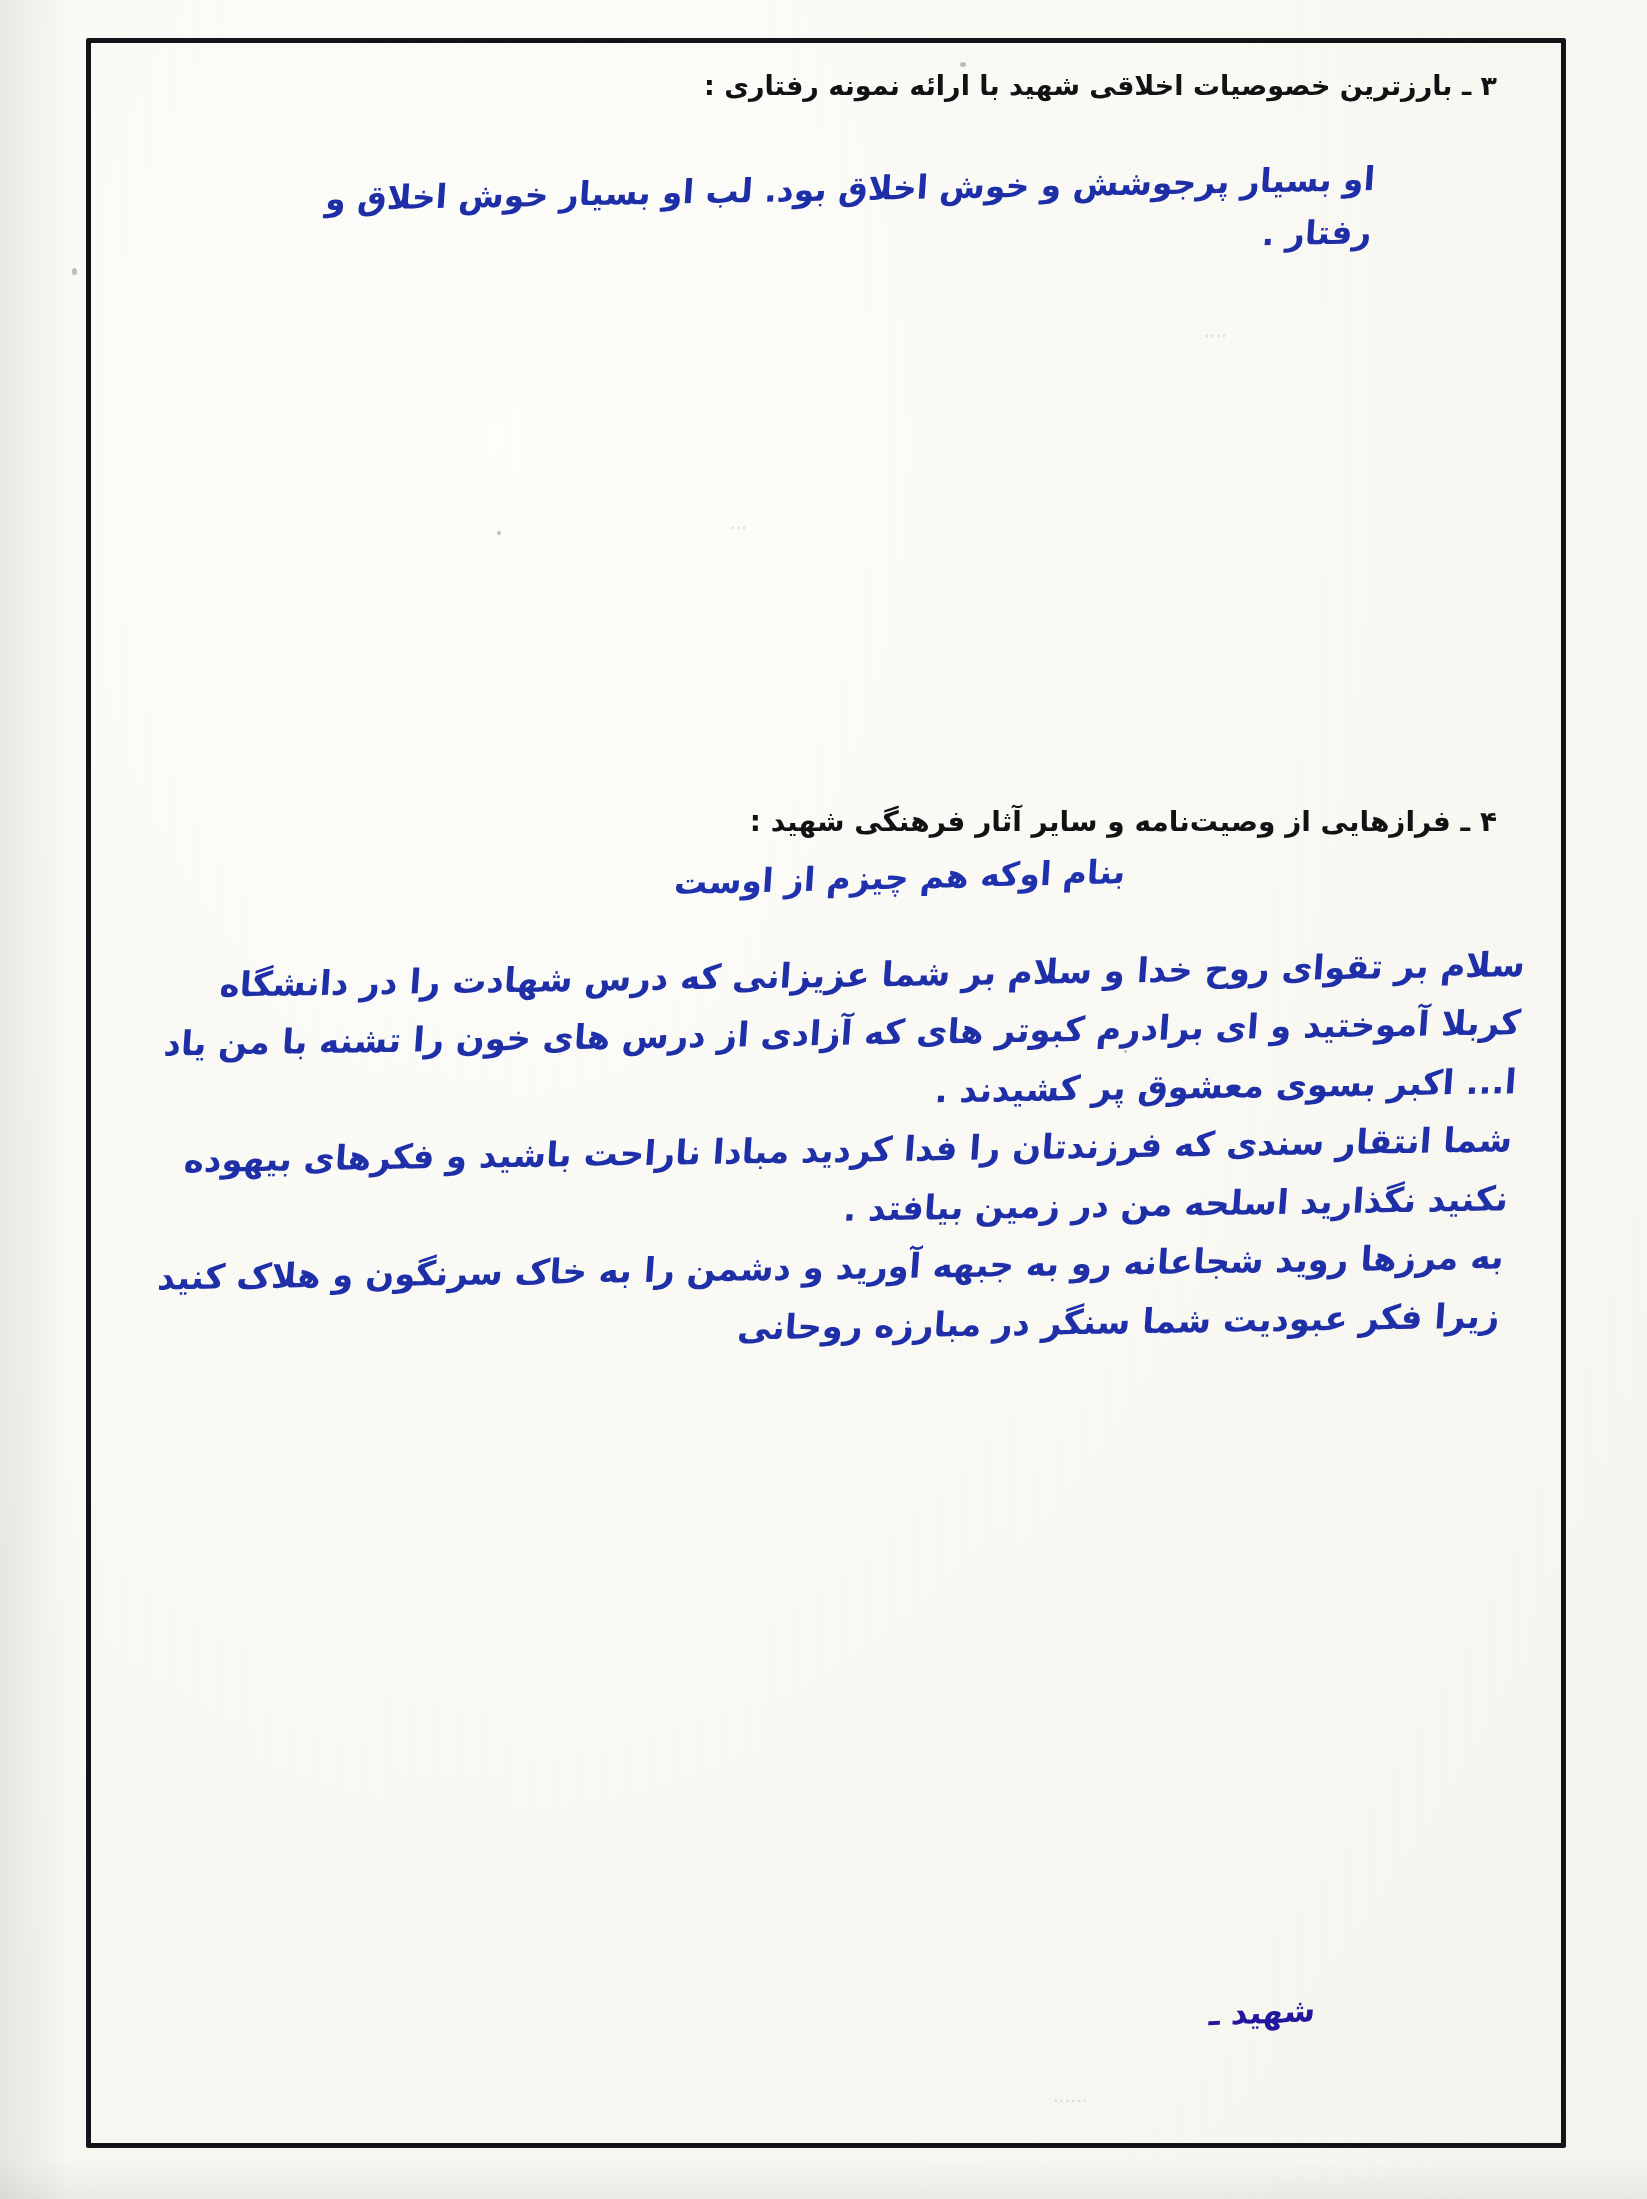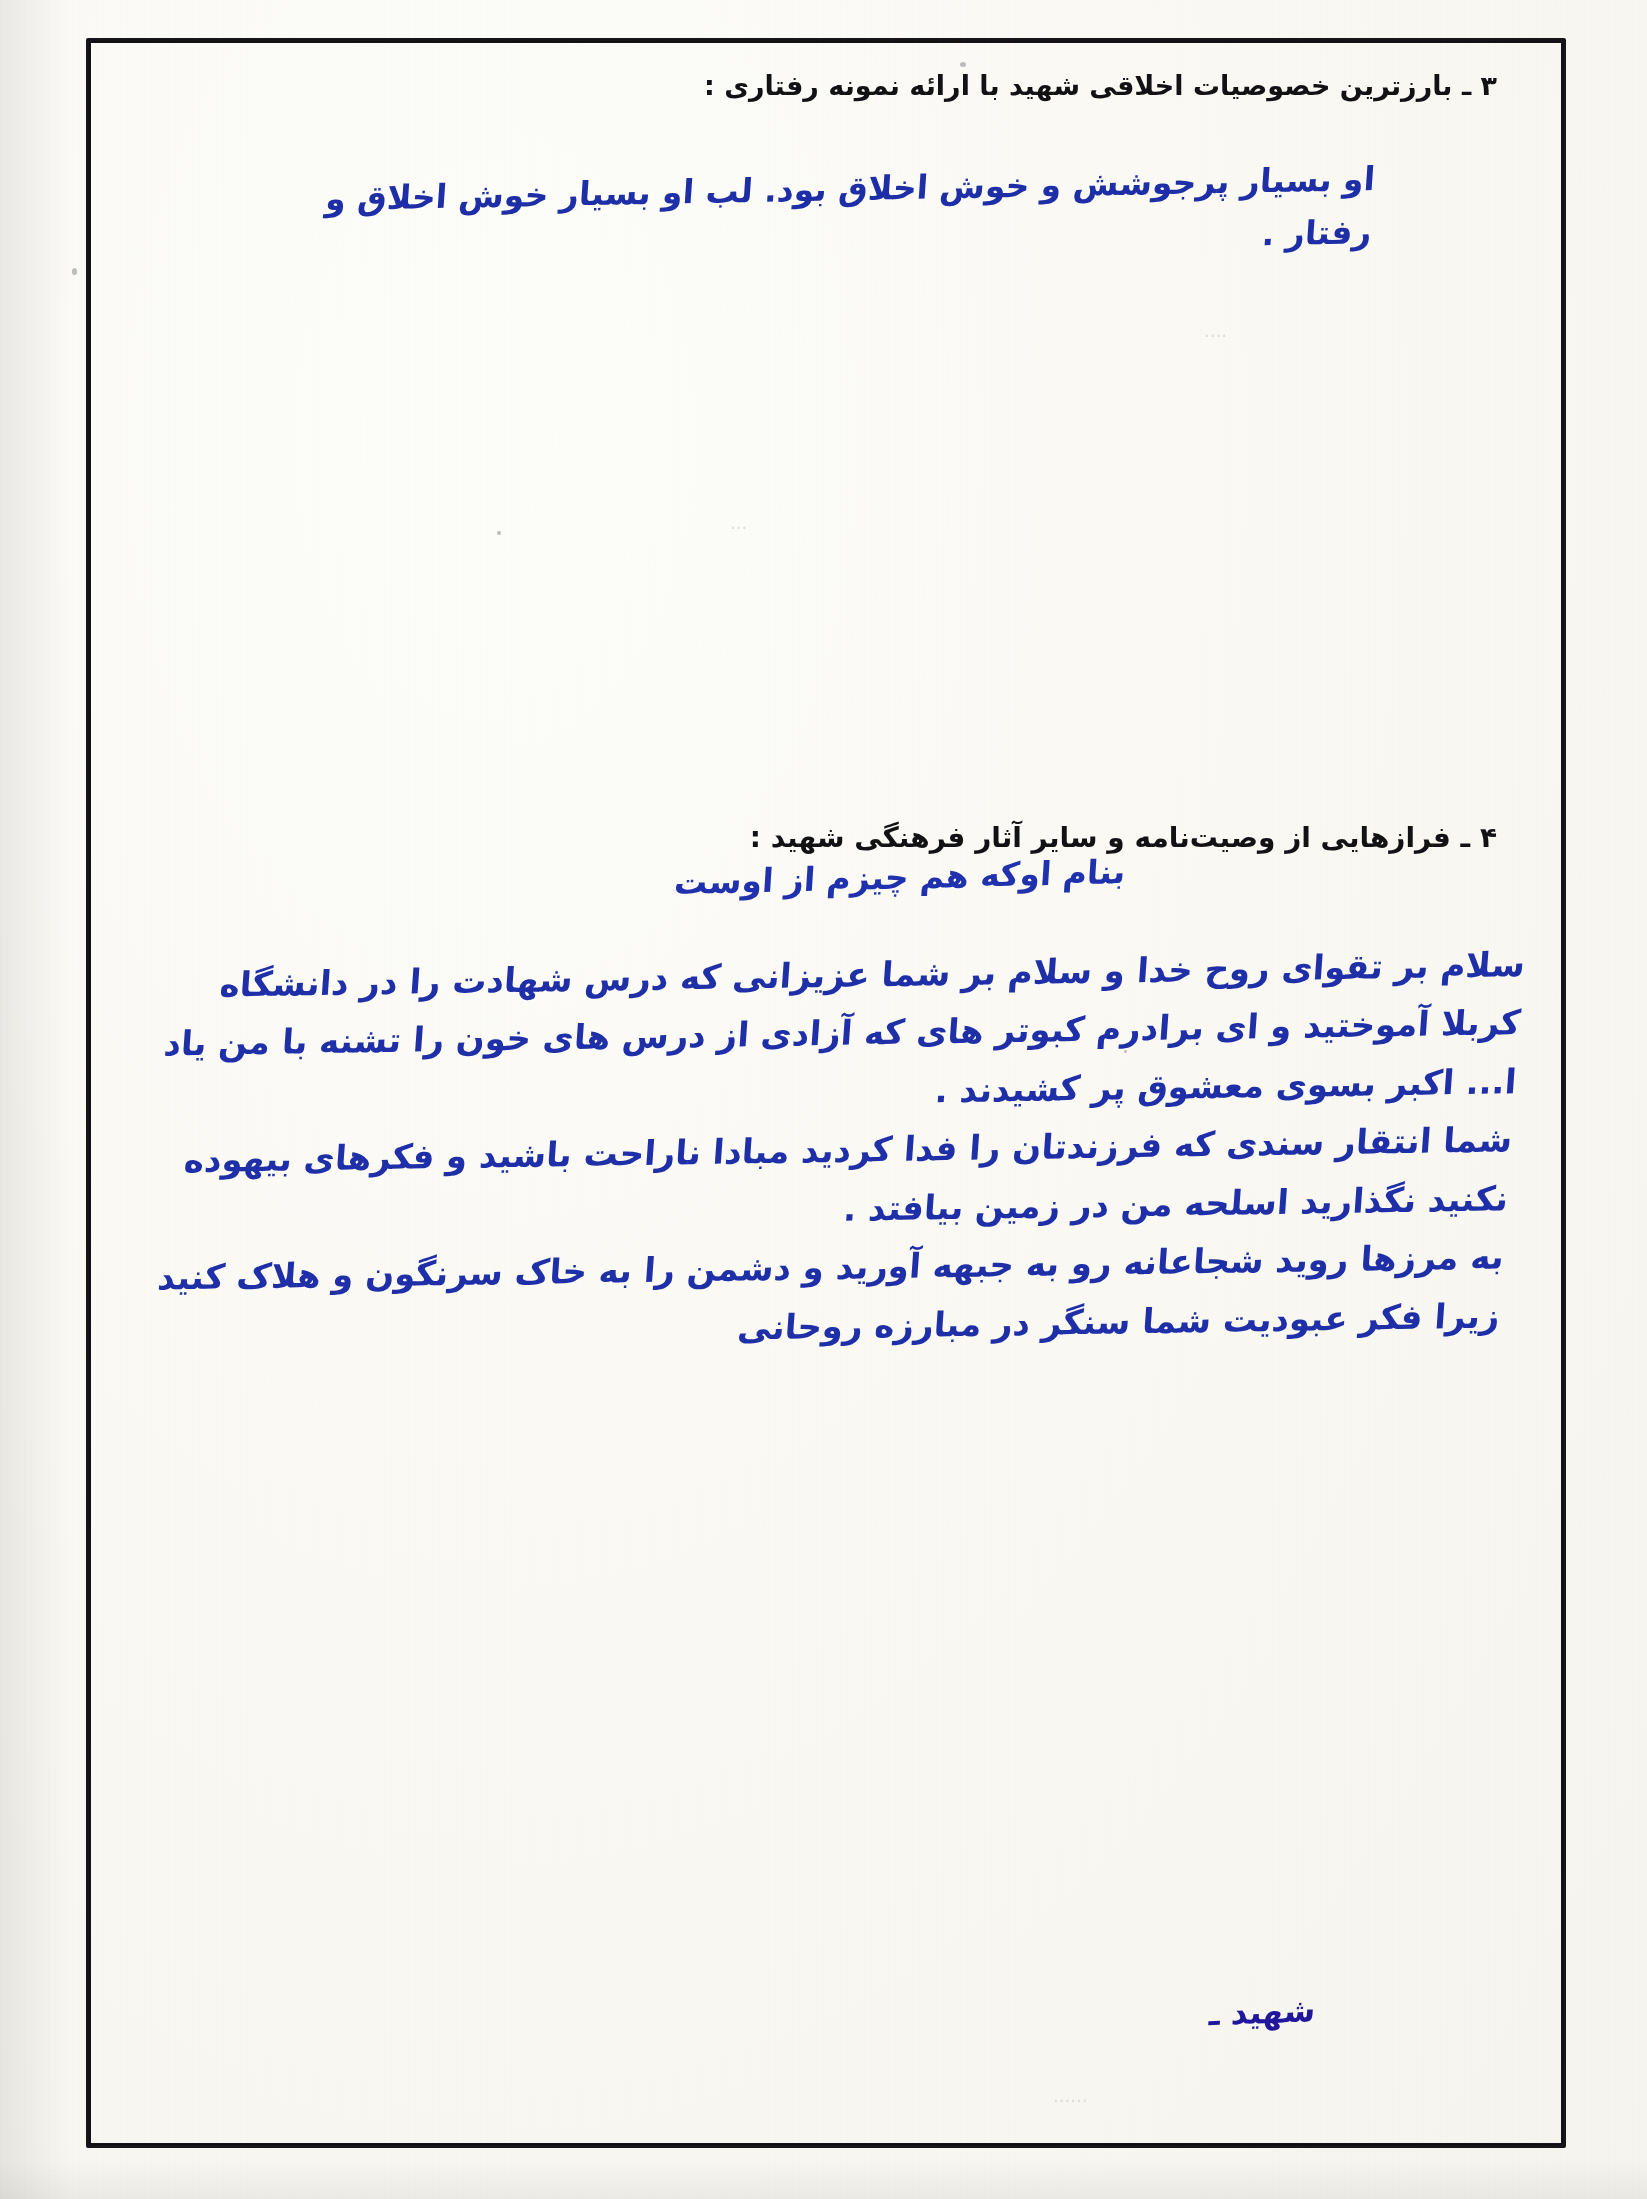--- a/index.html
+++ b/index.html
@@ -63,21 +63,21 @@
     color: #121214;
     font-family: "DejaVu Sans", sans-serif;
     font-weight: 700;
     font-size: 27px;
     letter-spacing: 0.2px;
     direction: rtl;
     text-align: center;
     white-space: nowrap;
   }
   #q3 { right: 150px; top: 70px; }
-  #q4 { right: 150px; top: 805px; font-size: 28px; margin-top: 16px; }
+  #q4 { right: 150px; top: 805px; font-size: 28px; }
 
   
   .hand {
     position: absolute;
     color: #1e2fa8;
     direction: rtl;
     text-align: right;
     font-family: "DejaVu Sans", sans-serif;
     font-weight: 600;
     line-height: 1.62;

